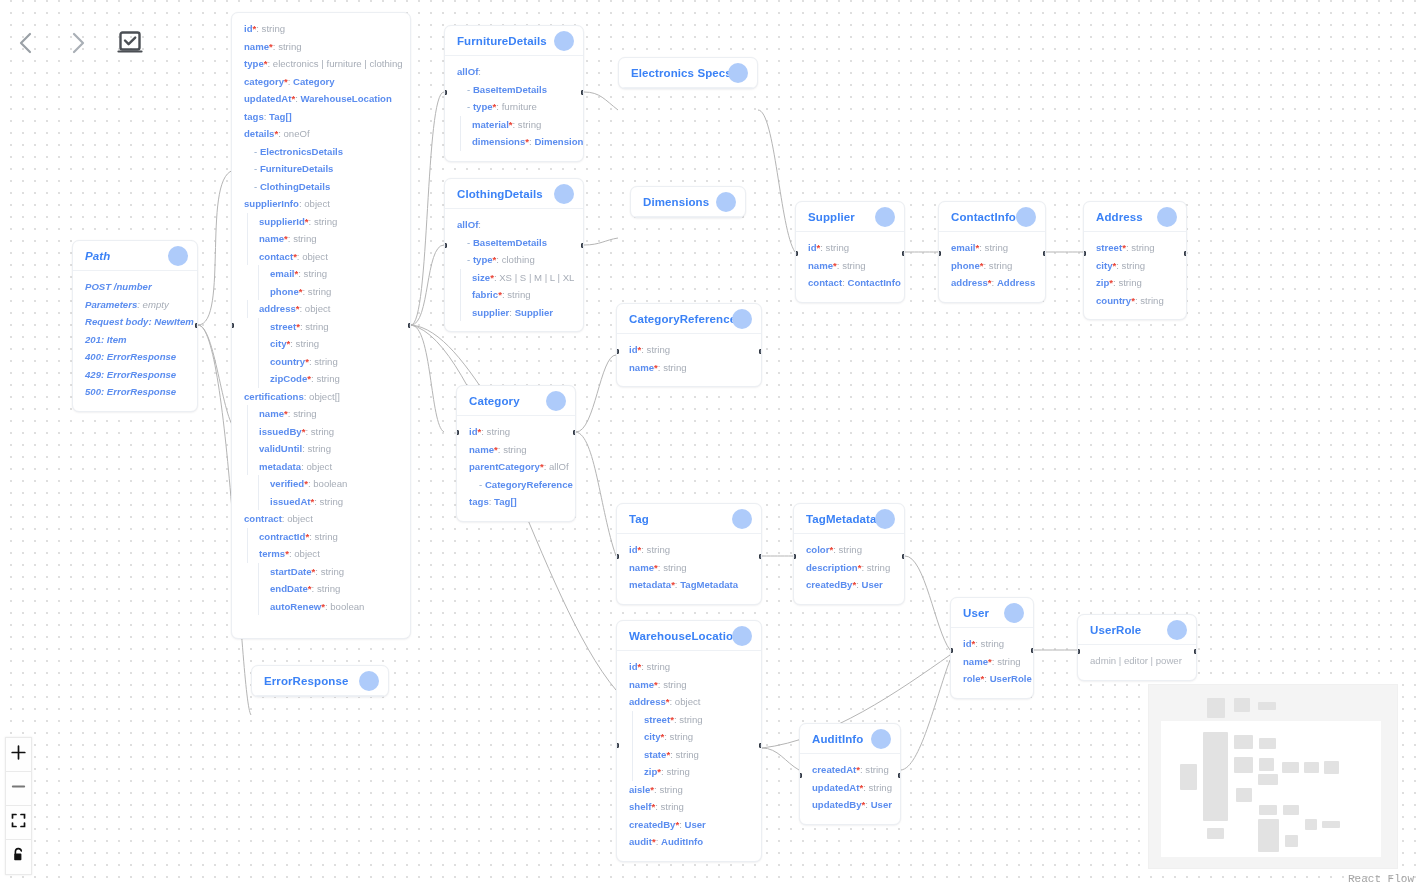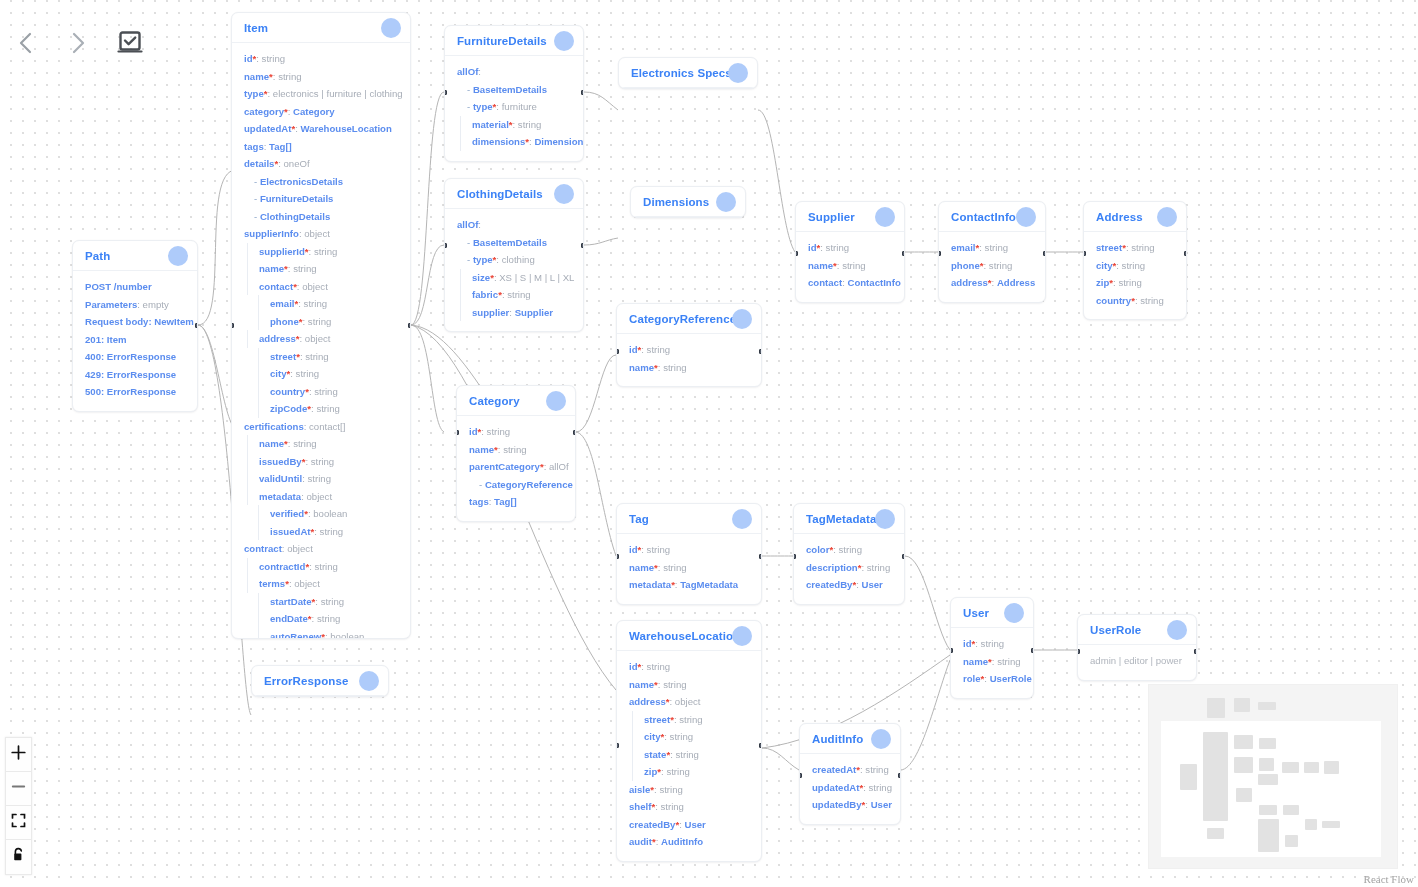--- a/index.html
+++ b/index.html
@@ -122,21 +122,21 @@
     position: absolute;
     left: 12px; top: 36px; width: 220px; height: 136px;
     background: #ffffff;
   }
   .mm-node { position: absolute; background: #e2e2e2; border-radius: 1px; }
   .attr {
     position: absolute;
     right: 4px; bottom: 2px;
     font-size: 11px;
     color: #a3a3a3;
-    font-family: Liberation Serif, serif;
+    font-family: Liberation Mono, monospace;
   }
 </style>
 </head>
 <body>
 
 <div id="flow">
 
   <svg id="edges">
 
     <path d="M198,325 C230,325 200,170 236,170"></path>
@@ -193,42 +193,38 @@
       <span>
         <svg width="30" height="30" viewBox="0 0 30 30">
           <rect x="5.5" y="4.5" width="19" height="17" rx="2" fill="none" stroke="#4b4f54" stroke-width="2.4"></rect>
           <polyline points="10,12.5 13.6,16.2 20.2,9.6" fill="none" stroke="#4b4f54" stroke-width="2.4" stroke-linecap="round" stroke-linejoin="round"></polyline>
           <path d="M3.5,23.5 H26.5" stroke="#4b4f54" stroke-width="2.2" stroke-linecap="round"></path>
         </svg>
       </span>
     </div>
   </div>
 
-  <div class="node" style="left:72px; top:240px; width:126px;">
+  <div class="node" style="left:72px; top:240px; width:126px;font-style:italic;">
     <div class="node-head">
       <span class="node-title">Path</span>
       <span class="node-dot"></span>
     </div>
     <div class="node-body">
         <div class="row"><span class="plain">POST /number</span></div>
         <div class="row"><span class="k">Parameters</span><span class="v">: empty</span></div>
         <div class="row"><span class="plain">Request body: NewItem</span></div>
         <div class="row"><span class="plain">201: Item</span></div>
         <div class="row"><span class="plain">400: ErrorResponse</span></div>
         <div class="row"><span class="plain">429: ErrorResponse</span></div>
         <div class="row"><span class="plain">500: ErrorResponse</span></div>
       </div>
     <span class="handle r" style="top:85px;"></span>
   </div>
 
   <div class="node" style="left:231px; top:12px; width:180px; height:627px;">
-    <div class="node-head">
-      <span class="node-title">Item</span>
-      <span class="node-dot"></span>
-    </div>
     <div class="node-body">
         <div class="row"><span class="k">id</span><span class="req">*</span><span class="v">: string</span></div>
         <div class="row"><span class="k">name</span><span class="req">*</span><span class="v">: string</span></div>
         <div class="row"><span class="k">type</span><span class="req">*</span><span class="v">: electronics | furniture | clothing</span></div>
         <div class="row"><span class="k">category</span><span class="req">*</span><span class="v">: </span><span class="ref">Category</span></div>
         <div class="row"><span class="k">updatedAt</span><span class="req">*</span><span class="v">: </span><span class="ref">WarehouseLocation</span></div>
         <div class="row"><span class="k">tags</span><span class="v">: </span><span class="ref">Tag[]</span></div>
         <div class="row"><span class="k">details</span><span class="req">*</span><span class="v">: oneOf</span></div>
         <div class="row dash"><span class="dashmark">-&nbsp;</span><span class="ref">ElectronicsDetails</span></div>
         <div class="row dash"><span class="dashmark">-&nbsp;</span><span class="ref">FurnitureDetails</span></div>
@@ -237,21 +233,21 @@
         <div class="row d1"><span class="k">supplierId</span><span class="req">*</span><span class="v">: string</span></div>
         <div class="row d1"><span class="k">name</span><span class="req">*</span><span class="v">: string</span></div>
         <div class="row d1"><span class="k">contact</span><span class="req">*</span><span class="v">: object</span></div>
         <div class="row d2"><span class="k">email</span><span class="req">*</span><span class="v">: string</span></div>
         <div class="row d2"><span class="k">phone</span><span class="req">*</span><span class="v">: string</span></div>
         <div class="row d1"><span class="k">address</span><span class="req">*</span><span class="v">: object</span></div>
         <div class="row d2"><span class="k">street</span><span class="req">*</span><span class="v">: string</span></div>
         <div class="row d2"><span class="k">city</span><span class="req">*</span><span class="v">: string</span></div>
         <div class="row d2"><span class="k">country</span><span class="req">*</span><span class="v">: string</span></div>
         <div class="row d2"><span class="k">zipCode</span><span class="req">*</span><span class="v">: string</span></div>
-        <div class="row"><span class="k">certifications</span><span class="v">: contact[]</span></div>
+        <div class="row"><span class="k">certifications</span><span class="v">: object[]</span></div>
         <div class="row d1"><span class="k">name</span><span class="req">*</span><span class="v">: string</span></div>
         <div class="row d1"><span class="k">issuedBy</span><span class="req">*</span><span class="v">: string</span></div>
         <div class="row d1"><span class="k">validUntil</span><span class="v">: string</span></div>
         <div class="row d1"><span class="k">metadata</span><span class="v">: object</span></div>
         <div class="row d2"><span class="k">verified</span><span class="req">*</span><span class="v">: boolean</span></div>
         <div class="row d2"><span class="k">issuedAt</span><span class="req">*</span><span class="v">: string</span></div>
         <div class="row"><span class="k">contract</span><span class="v">: object</span></div>
         <div class="row d1"><span class="k">contractId</span><span class="req">*</span><span class="v">: string</span></div>
         <div class="row d1"><span class="k">terms</span><span class="req">*</span><span class="v">: object</span></div>
         <div class="row d2"><span class="k">startDate</span><span class="req">*</span><span class="v">: string</span></div>

